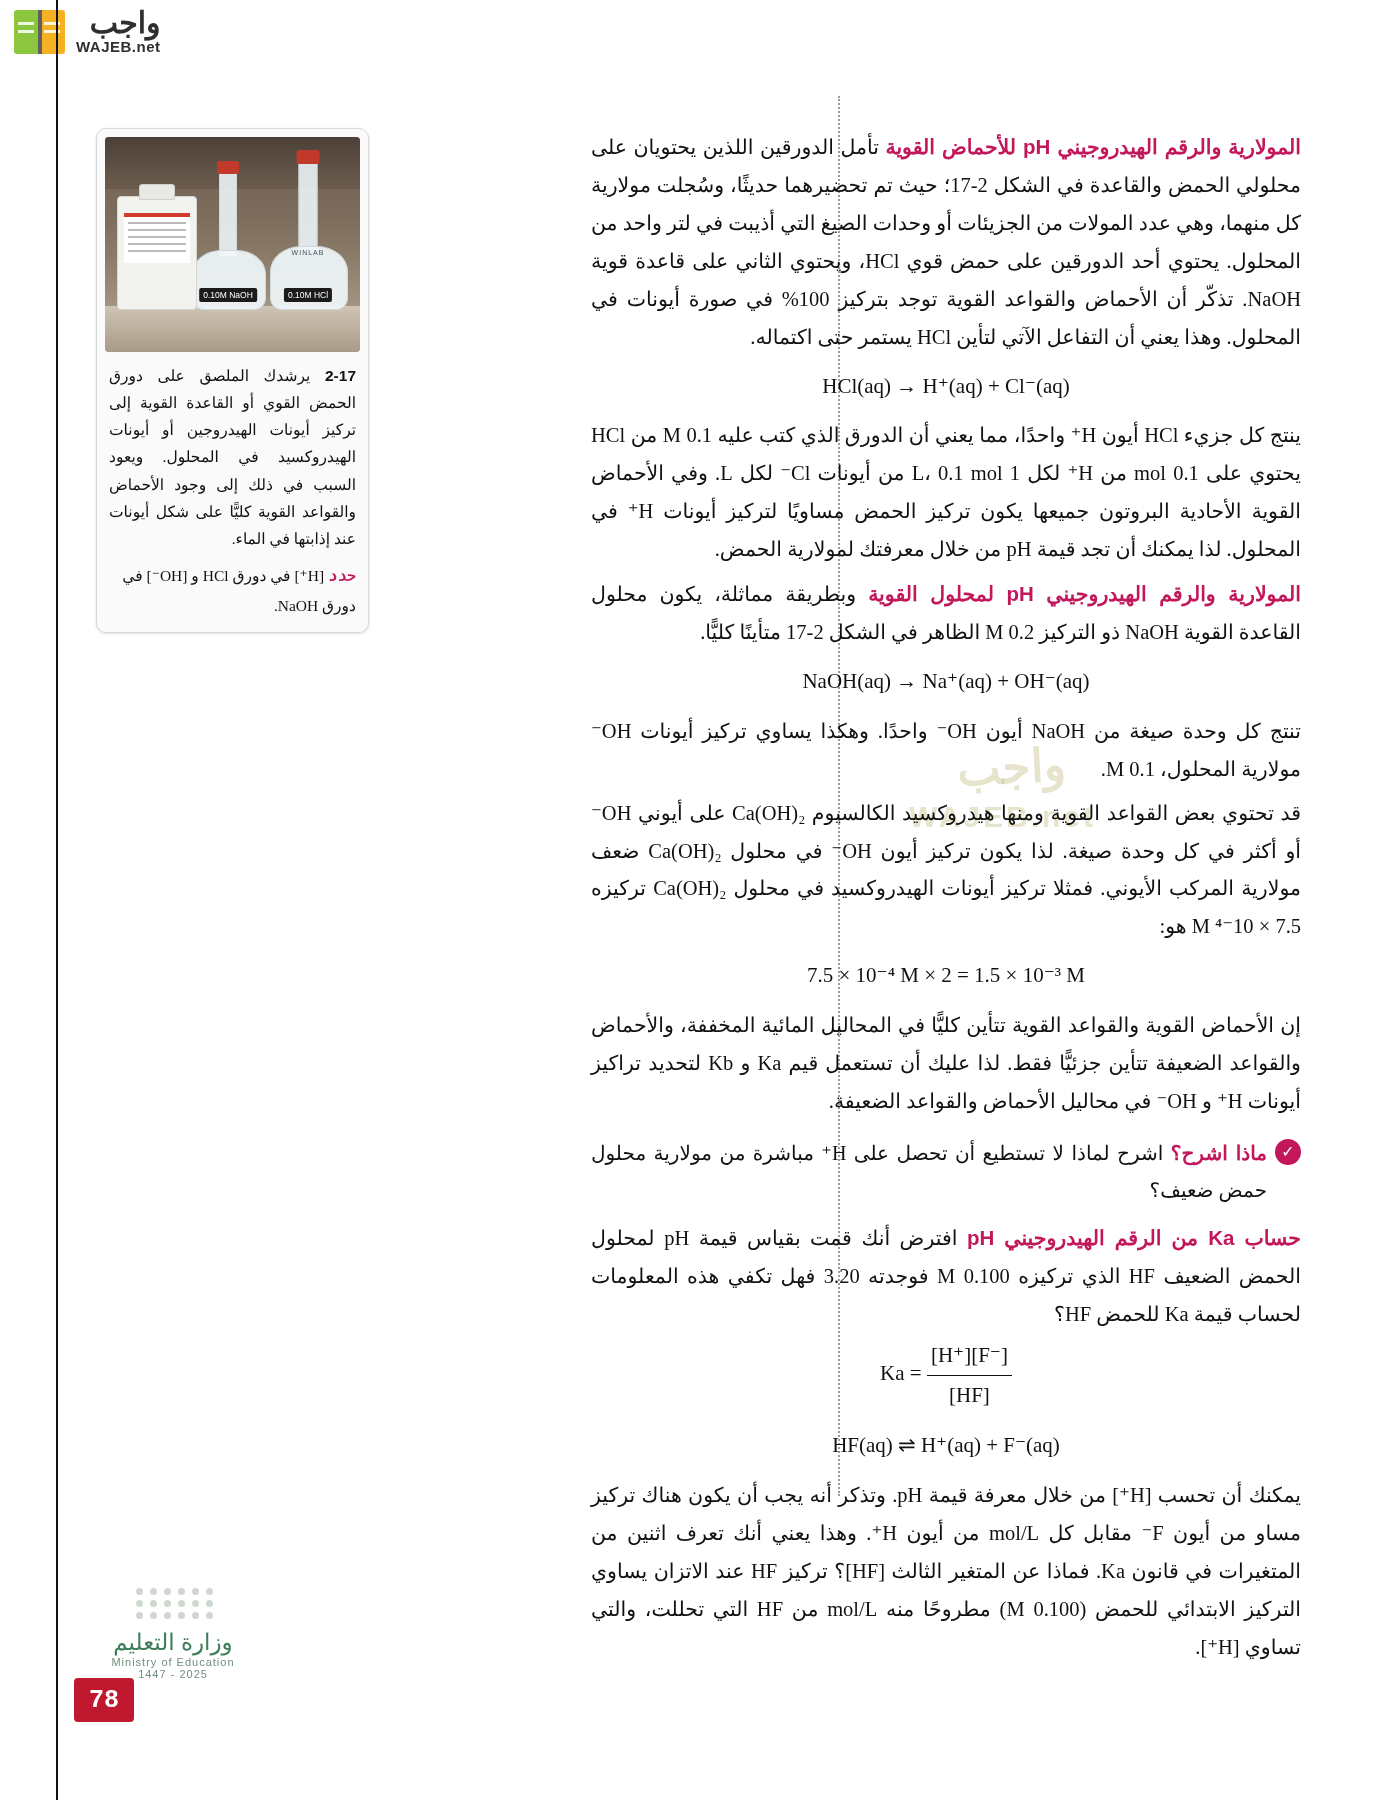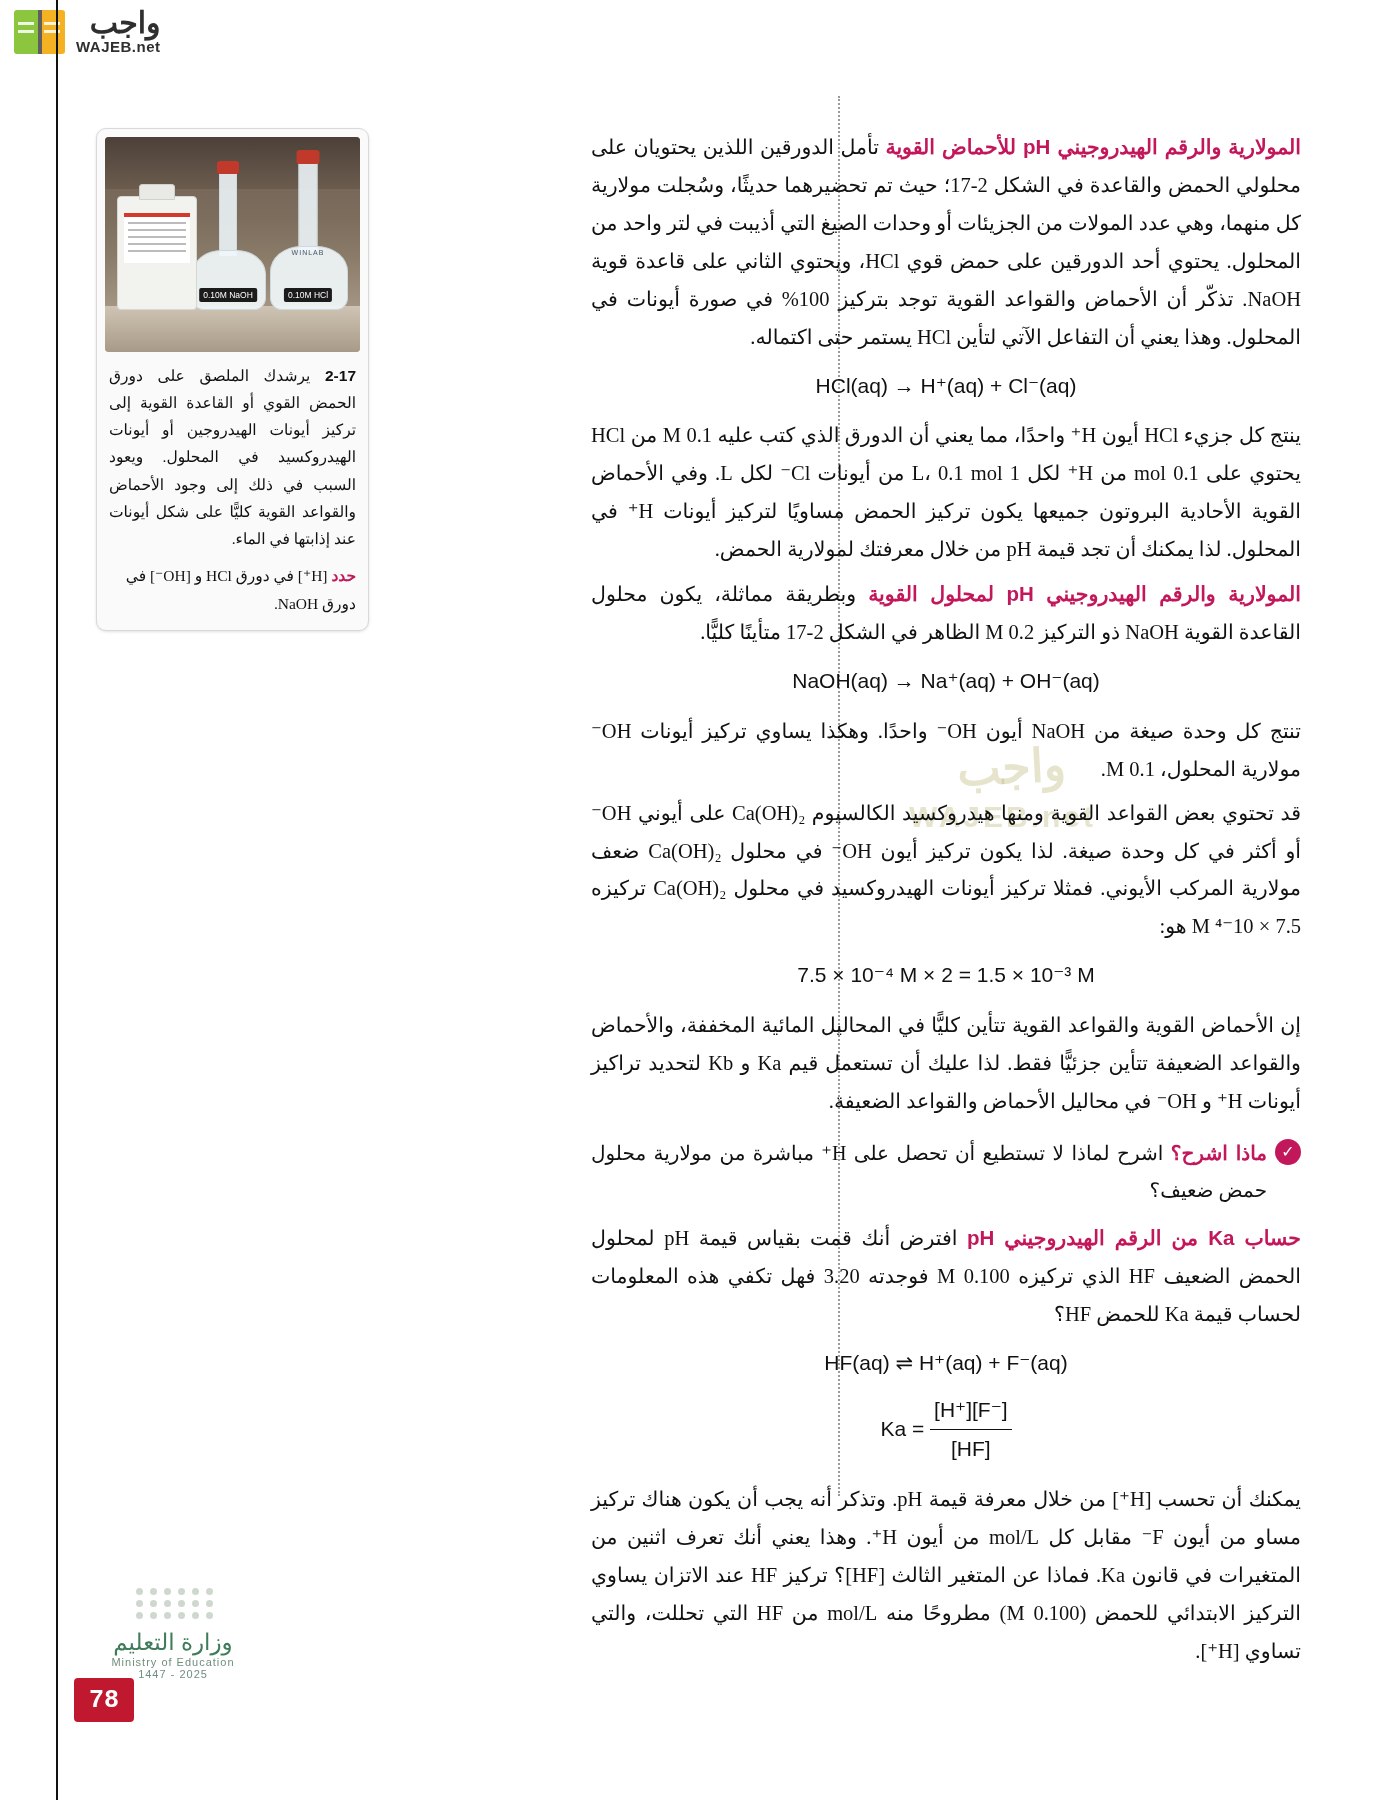--- a/index.html
+++ b/index.html
@@ -23,21 +23,21 @@
   .frame-left{position:absolute;left:56px;top:0;width:2px;height:1800px;background:#111;}
   .frame-dotted{position:absolute;left:838px;top:96px;width:0;height:1400px;border-left:2px dotted #9a9a9a;}
 
   
   .col-main{
     position:absolute;top:128px;right:95px;width:710px;
     font-size:20.5px;line-height:1.85;text-align:justify;
   }
   .col-main p{margin:0 0 6px 0;}
   .term{color:#c2185b;font-family:"Liberation Sans",sans-serif;font-weight:bold;}
-  .eq{direction:ltr;text-align:center;font-family:Liberation Sans, sans-serif;font-size:21px;margin:10px 0 12px 0;}
+  .eq{direction:ltr;text-align:center;font-family:Liberation Serif, serif;font-size:21px;margin:10px 0 12px 0;}
   .frac{display:inline-block;vertical-align:middle;text-align:center;}
   .frac .num{display:block;border-bottom:1.4px solid #111;padding:0 4px;}
   .frac .den{display:block;padding:0 4px;}
 
   .read-check{display:flex;align-items:flex-start;gap:8px;margin-top:14px;}
   .check-badge{
     width:26px;height:26px;border-radius:50%;background:#c2185b;color:#fff;
     display:flex;align-items:center;justify-content:center;font-size:16px;flex:0 0 auto;margin-top:4px;
   }
   .read-text{font-size:20px;}
@@ -65,21 +65,21 @@
   .bottle .bcap{position:absolute;top:-13px;left:50%;transform:translateX(-50%);width:34px;height:14px;background:#e9e9e6;border:1px solid #d0d0cc;border-radius:3px 3px 0 0;}
   .bottle .blabel{position:absolute;left:6px;right:6px;top:16px;height:46px;background:#fff;border-top:4px solid #d23b2c;}
   .bottle .blabel i{display:block;height:2px;background:#bbb;margin:5px 4px;}
 
   .cap-figure{
     margin-top:10px;font-size:15.5px;line-height:1.75;text-align:justify;
     font-family:"Liberation Serif",serif;padding:0 4px;
   }
   .fig-num{font-family:"Liberation Sans",sans-serif;font-weight:bold;}
   .q-block{margin-top:10px;font-size:15.5px;line-height:1.8;padding:0 4px 4px 4px;}
-  .q-label{color:#c2185b;font-family:Liberation Sans, sans-serif;font-weight:bold;}
+  .q-label{color:#c2185b;font-family:Liberation Mono, monospace;font-weight:bold;}
 
   
   .wm{position:absolute;color:rgba(190,185,120,.38);font-family:"Liberation Sans",sans-serif;font-weight:bold;pointer-events:none;}
   .wm1{top:740px;right:330px;font-size:46px;transform:rotate(-3deg);}
   .wm2{top:800px;right:300px;font-size:30px;letter-spacing:3px;}
   .wm3{top:240px;left:200px;font-size:34px;color:rgba(200,195,130,.30);}
 
   
   .moe{position:absolute;left:78px;bottom:120px;text-align:center;width:190px;}
   .moe .dots{display:grid;grid-template-columns:repeat(6,9px);grid-gap:5px;justify-content:center;margin-bottom:10px;}
@@ -194,30 +194,30 @@
       <span class="read-label">ماذا اشرح؟</span>
       <span>اشرح لماذا لا تستطيع أن تحصل على H⁺ مباشرة من مولارية محلول حمض ضعيف؟</span>
     </div>
   </div>
 
   <p style="margin-top:10px;">
     <span class="term">حساب Ka من الرقم الهيدروجيني pH</span>
     <span>افترض أنك قمت بقياس قيمة pH لمحلول الحمض الضعيف HF الذي تركيزه 0.100 M فوجدته 3.20 فهل تكفي هذه المعلومات لحساب قيمة Ka للحمض HF؟</span>
   </p>
 
-  <div class="eq">HF(aq) ⇌ H⁺(aq) + F⁻(aq)</div>
-
   <div class="eq" style="margin-top:-4px;">
     <span>Ka =</span>
     <span class="frac">
       <span class="num">[H⁺][F⁻]</span>
       <span class="den">[HF]</span>
     </span>
   </div>
 
+  <div class="eq">HF(aq) ⇌ H⁺(aq) + F⁻(aq)</div>
+
   <p>يمكنك أن تحسب [H⁺] من خلال معرفة قيمة pH. وتذكر أنه يجب أن يكون هناك تركيز مساو من أيون F⁻ مقابل كل mol/L من أيون H⁺. وهذا يعني أنك تعرف اثنين من المتغيرات في قانون Ka. فماذا عن المتغير الثالث [HF]؟ تركيز HF عند الاتزان يساوي التركيز الابتدائي للحمض (0.100 M) مطروحًا منه mol/L من HF التي تحللت، والتي تساوي [H⁺].</p>
 </main>
 
 <div class="moe">
   <div class="dots">
     <span></span>
       <span></span>
       <span></span>
       <span></span>
       <span></span>

